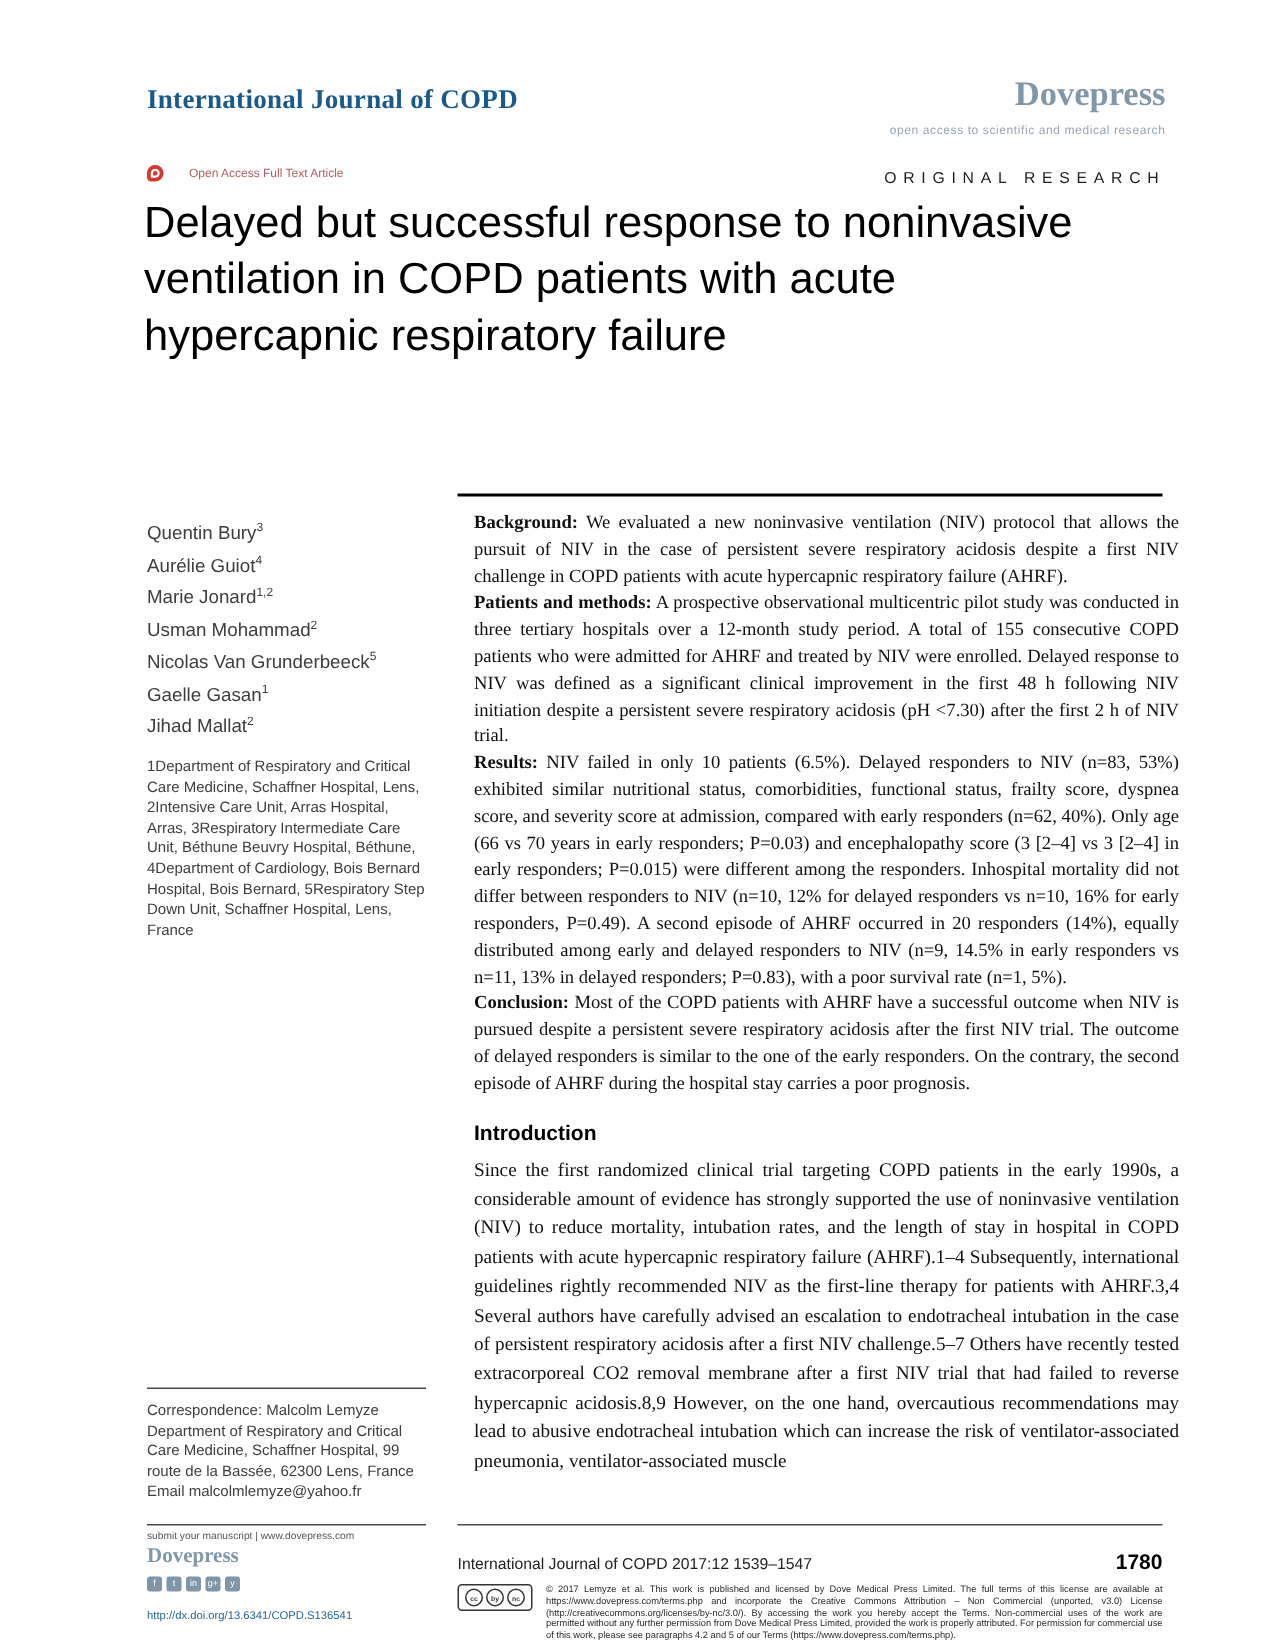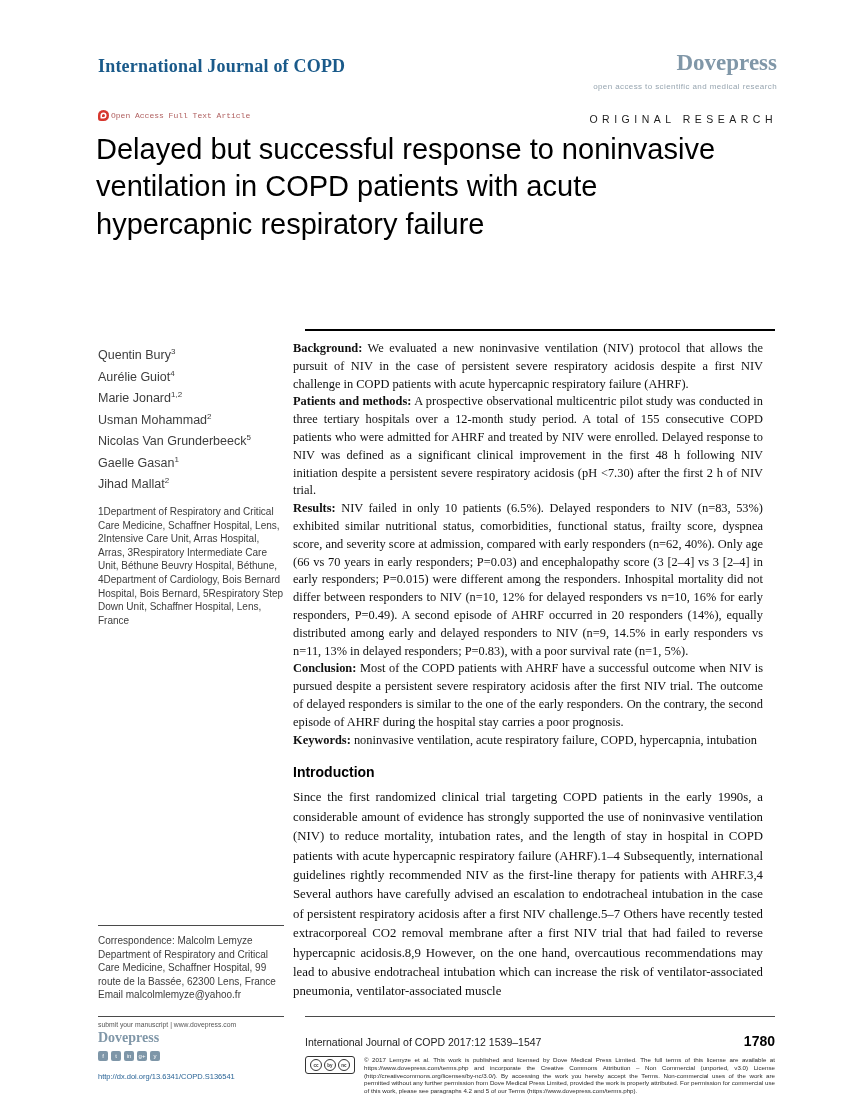--- a/index.html
+++ b/index.html
@@ -6,41 +6,41 @@
   .page{position:relative;width:850px;height:1100px;background:#ffffff;margin:0 auto;overflow:hidden;
         font-family:"Liberation Serif",serif;color:#111;}
 
   
   .journal-name{position:absolute;left:98px;top:56px;font-family:"Liberation Serif",serif;
     font-weight:bold;font-size:18px;color:#1a5a8a;letter-spacing:.2px;}
   .brand-top{position:absolute;right:73px;top:50px;font-family:"Liberation Serif",serif;
     font-weight:bold;font-size:23px;color:#8097a8;}
   .tagline{position:absolute;right:73px;top:82px;font-family:"Liberation Sans",sans-serif;
     font-size:8px;color:#97a5b0;letter-spacing:.4px;}
-  .badge{position:absolute;left:98px;top:110px;display:flex;align-items:center;gap:2px;
-    font-family:Liberation Mono, monospace;font-size:8px;color:#b06060;cursor:pointer;}
+  .badge{position:absolute;left:98px;top:110px;display:flex;align-items:center;gap:17px;
+    font-family:Liberation Sans, sans-serif;font-size:8px;color:#b06060;cursor:pointer;}
   .badge-icon{width:11px;height:11px;background:#d6372e;border-radius:50% 50% 50% 3px;
     box-shadow:inset 0 0 0 2.5px #d6372e, inset 0 0 0 4px #fff;}
   .article-type{position:absolute;right:73px;top:113px;font-family:"Liberation Sans",sans-serif;
     font-size:10.5px;letter-spacing:4.5px;color:#1c1c1c;}
   .title{position:absolute;left:96px;top:131px;width:664px;font-family:"Liberation Sans",sans-serif;
     font-size:29px;line-height:1.29;color:#000;font-weight:normal;}
 
   
   .left-col{position:absolute;left:98px;top:343px;width:186px;font-family:"Liberation Sans",sans-serif;}
   .author{font-size:12.5px;line-height:18.4px;color:#3d3d3d;}
   .author sup{font-size:8px;color:#3d3d3d;}
   .affiliations{margin-top:11px;font-size:10px;line-height:13.6px;color:#3d3d3d;}
   .correspondence{position:absolute;left:98px;top:925px;width:186px;
     font-family:Liberation Sans, sans-serif;font-size:10px;line-height:13.6px;color:#3d3d3d;
     border-top:1px solid #4a4a4a;padding-top:8px;}
 
   
   .abstract-rule{position:absolute;left:305px;top:329px;width:470px;height:2px;background:#000;}
-  .right-col{position:absolute;left:293px;top:340px;width:470px;}
+  .right-col{position:absolute;left:316px;top:340px;width:470px;}
   .abstract p{margin:0;font-size:12.4px;line-height:17.8px;text-align:justify;color:#101010;}
   .abstract b{font-weight:bold;}
   h2.intro{font-family:"Liberation Sans",sans-serif;font-size:14px;font-weight:bold;
     margin:15px 0 8px 0;color:#000;}
   .intro-text{margin:0;font-size:12.8px;line-height:19.4px;text-align:justify;color:#101010;}
 
   
   .footer-left{position:absolute;left:98px;top:1016px;width:186px;border-top:1px solid #4a4a4a;
     padding-top:4px;font-family:"Liberation Sans",sans-serif;}
   .submit-line{font-size:6.8px;color:#555;cursor:pointer;}
@@ -99,21 +99,20 @@
     <div>Email malcolmlemyze@yahoo.fr</div>
   </div>
 
   <div class="abstract-rule"></div>
   <div class="right-col">
     <div class="abstract">
       <p><b>Background:</b><span> We evaluated a new noninvasive ventilation (NIV) protocol that allows the pursuit of NIV in the case of persistent severe respiratory acidosis despite a first NIV challenge in COPD patients with acute hypercapnic respiratory failure (AHRF).</span></p>
       <p><b>Patients and methods:</b><span> A prospective observational multicentric pilot study was conducted in three tertiary hospitals over a 12-month study period. A total of 155 consecutive COPD patients who were admitted for AHRF and treated by NIV were enrolled. Delayed response to NIV was defined as a significant clinical improvement in the first 48 h following NIV initiation despite a persistent severe respiratory acidosis (pH &lt;7.30) after the first 2 h of NIV trial.</span></p>
       <p><b>Results:</b><span> NIV failed in only 10 patients (6.5%). Delayed responders to NIV (n=83, 53%) exhibited similar nutritional status, comorbidities, functional status, frailty score, dyspnea score, and severity score at admission, compared with early responders (n=62, 40%). Only age (66 vs 70 years in early responders; P=0.03) and encephalopathy score (3 [2–4] vs 3 [2–4] in early responders; P=0.015) were different among the responders. Inhospital mortality did not differ between responders to NIV (n=10, 12% for delayed responders vs n=10, 16% for early responders, P=0.49). A second episode of AHRF occurred in 20 responders (14%), equally distributed among early and delayed responders to NIV (n=9, 14.5% in early responders vs n=11, 13% in delayed responders; P=0.83), with a poor survival rate (n=1, 5%).</span></p>
       <p><b>Conclusion:</b><span> Most of the COPD patients with AHRF have a successful outcome when NIV is pursued despite a persistent severe respiratory acidosis after the first NIV trial. The outcome of delayed responders is similar to the one of the early responders. On the contrary, the second episode of AHRF during the hospital stay carries a poor prognosis.</span></p>
-      <p><b>Keywords:</b><span> noninvasive ventilation, acute respiratory failure, COPD, hypercapnia, intubation</span></p>
     </div>
     <h2 class="intro">Introduction</h2>
     <p class="intro-text">Since the first randomized clinical trial targeting COPD patients in the early 1990s, a considerable amount of evidence has strongly supported the use of noninvasive ventilation (NIV) to reduce mortality, intubation rates, and the length of stay in hospital in COPD patients with acute hypercapnic respiratory failure (AHRF).1–4 Subsequently, international guidelines rightly recommended NIV as the first-line therapy for patients with AHRF.3,4 Several authors have carefully advised an escalation to endotracheal intubation in the case of persistent respiratory acidosis after a first NIV challenge.5–7 Others have recently tested extracorporeal CO2 removal membrane after a first NIV trial that had failed to reverse hypercapnic acidosis.8,9 However, on the one hand, overcautious recommendations may lead to abusive endotracheal intubation which can increase the risk of ventilator-associated pneumonia, ventilator-associated muscle</p>
   </div>
 
   <div class="footer-left">
     <div class="submit-line">submit your manuscript | www.dovepress.com</div>
     <div class="brand-footer">Dovepress</div>
     <div class="social-row">
       <span class="social">f</span>

